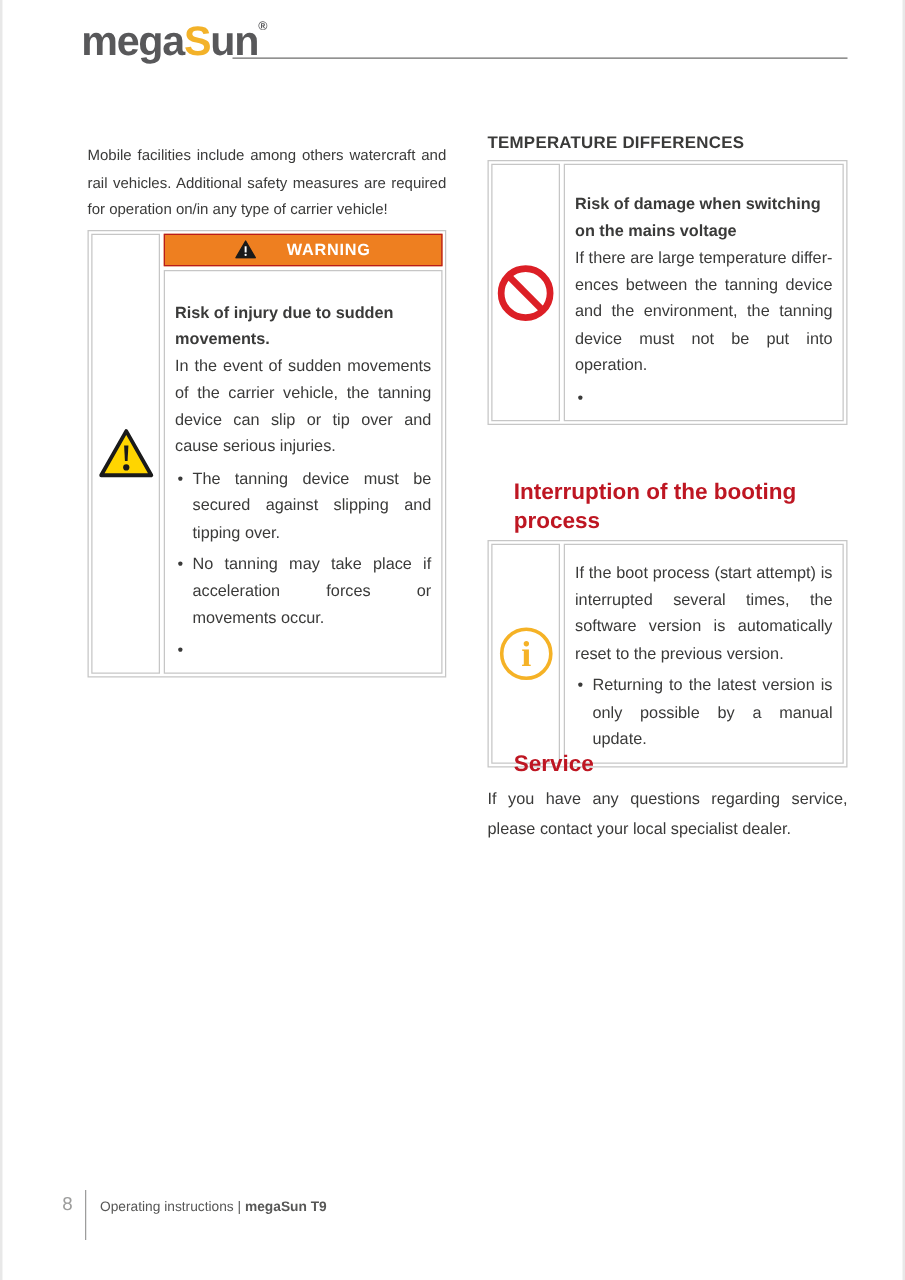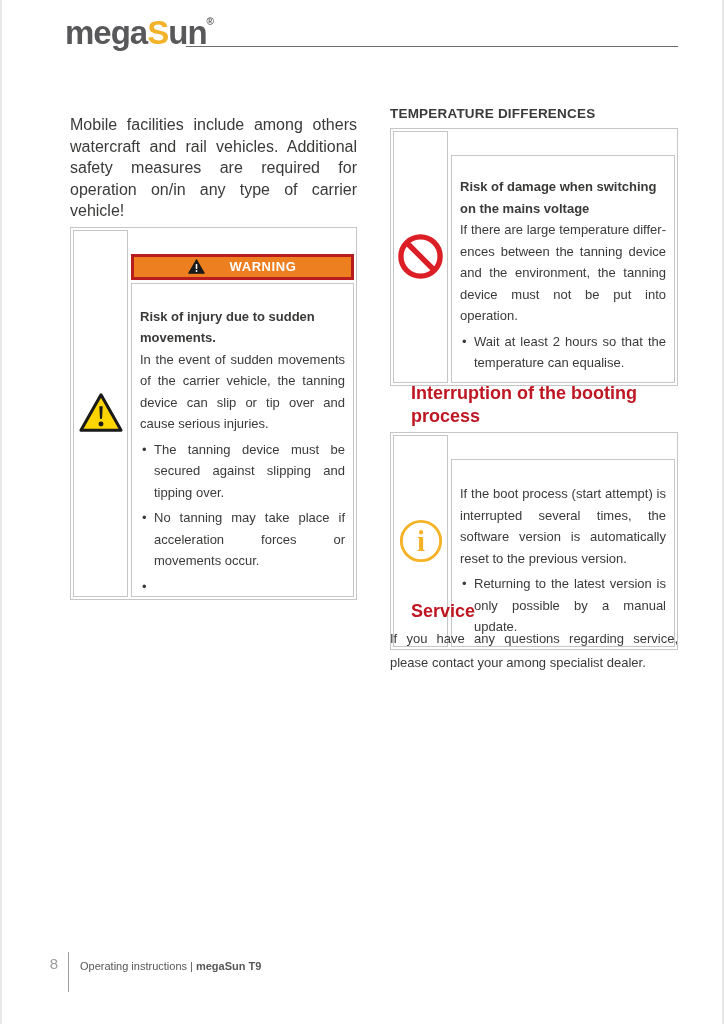--- a/index.html
+++ b/index.html
@@ -28,56 +28,56 @@
   
   .col { position:absolute; top:106px; }
   .col-left  { left:68px;  width:287px; }
   .col-right { left:388px; width:288px; }
   .sec-heading {
     font-size:13.5px; font-weight:bold; letter-spacing:0.2px;
     color:#3a3a39; line-height:16px;
   }
   .intro {
     margin-top:8px;
-    font-size:16px; line-height:21.5px; text-align:justify;
+    font-size:12px; line-height:21.5px; text-align:justify;
   }
   .red-heading {
     color:#be1622; font-weight:bold; font-size:18px; line-height:23px;margin-left:21px;
   }
   
   .icon-box {
     border:1px solid #c6c6c6; background:#fff;
     padding:2px; display:flex; gap:3px; align-items:stretch;
   }
   .icon-cell {
     flex:0 0 55px; border:1px solid #c6c6c6;
     display:flex; align-items:center; justify-content:center;
   }
-  .content-col { flex:1 1 auto; min-width:0; display:flex; flex-direction:column; gap:3px;margin-top:24px; }
+  .content-col { flex:1 1 auto; min-width:0; display:flex; flex-direction:column; gap:3px; }
   .banner {
-    border:3px solid #b91c1c; background:#ee7f20; height:26px;
+    border:1px solid #b91c1c; background:#ee7f20; height:26px;
     display:flex; align-items:center; justify-content:center; gap:24px;
     color:#ffffff; font-size:13px; font-weight:bold; letter-spacing:0.6px;
   }
   .content-cell {
     flex:1 1 auto; border:1px solid #c6c6c6;
     font-size:13px; line-height:21.5px; text-align:justify;
     color:#3a3a39;
   }
   .box-title { font-weight:bold; text-align:left; }
   .bullet { position:relative; padding-left:14px; margin-top:4px; }
   .bullet .mark { position:absolute; left:2px; }
   
   .warning-box   { margin-top:5px; min-height:358px; }
   .warning-box .content-cell { padding:22px 8px 20px 8px; }
   .temp-box      { position:absolute; left:0; top:22px; width:288px; min-height:212px; }
   .temp-box .content-cell { padding:20px 8px 8px 8px; }
   .int-heading   { position:absolute; left:0; top:276px; width:288px; }
   .boot-box      { position:absolute; left:0; top:326px; width:288px; min-height:138px; }
-  .boot-box .content-cell { padding:23px 8px 8px 8px; }
+  .boot-box .content-cell { padding:11px 8px 8px 8px; }
   .service-heading { position:absolute; left:0; top:494px; }
   .service-body  { position:absolute; left:0; top:521px; width:288px;
                    font-size:13px; line-height:24px; text-align:justify; }
   
   .footer-num {
     position:absolute; left:42px; top:955px; width:20px;
     font-size:15px; color:#9d9d9c; text-align:center;
   }
   .footer-rule {
     position:absolute; left:66px; top:952px; width:1px; height:40px;
@@ -142,21 +142,21 @@
           <svg width="47" height="47" viewBox="0 0 48 48">
             <circle cx="24" cy="24" r="20" fill="#ffffff" stroke="#dc1f26" stroke-width="5.5"></circle>
             <line x1="10.2" y1="10.2" x2="37.8" y2="37.8" stroke="#dc1f26" stroke-width="5.5"></line>
           </svg>
         </span>
       </div>
       <div class="content-col">
         <div class="content-cell">
           <div class="box-title">Risk of damage when switching on the mains voltage</div>
           <div>If there are large temperature differ­ences between the tanning device and the environment, the tanning device must not be put into operation.</div>
-          <div class="bullet"><span class="mark">•</span><span>Wait at least 2 hours so that the tem­perature can equalise.</span></div>
+          <div class="bullet"><span class="mark">•</span></div>
         </div>
       </div>
     </div>
 
     <div class="red-heading int-heading">Interruption of the booting process</div>
 
     <div class="icon-box boot-box">
       <div class="icon-cell">
         <span>
           <svg width="46" height="46" viewBox="0 0 48 48">
@@ -167,20 +167,20 @@
       </div>
       <div class="content-col">
         <div class="content-cell">
           <div>If the boot process (start attempt) is interrupted several times, the software version is automatically reset to the pre­vious version.</div>
           <div class="bullet"><span class="mark">•</span><span>Returning to the latest version is only possible by a manual update.</span></div>
         </div>
       </div>
     </div>
 
     <div class="red-heading service-heading">Service</div>
-    <p class="service-body">If you have any questions regarding service, please contact your among specialist dealer.</p>
+    <p class="service-body">If you have any questions regarding service, please contact your local specialist dealer.</p>
   </div>
 
   <div class="footer-num">8</div>
   <div class="footer-rule"></div>
   <div class="footer-text"><span>Operating instructions | </span><b>megaSun T9</b></div>
 
 </div>
 
 </body></html>

